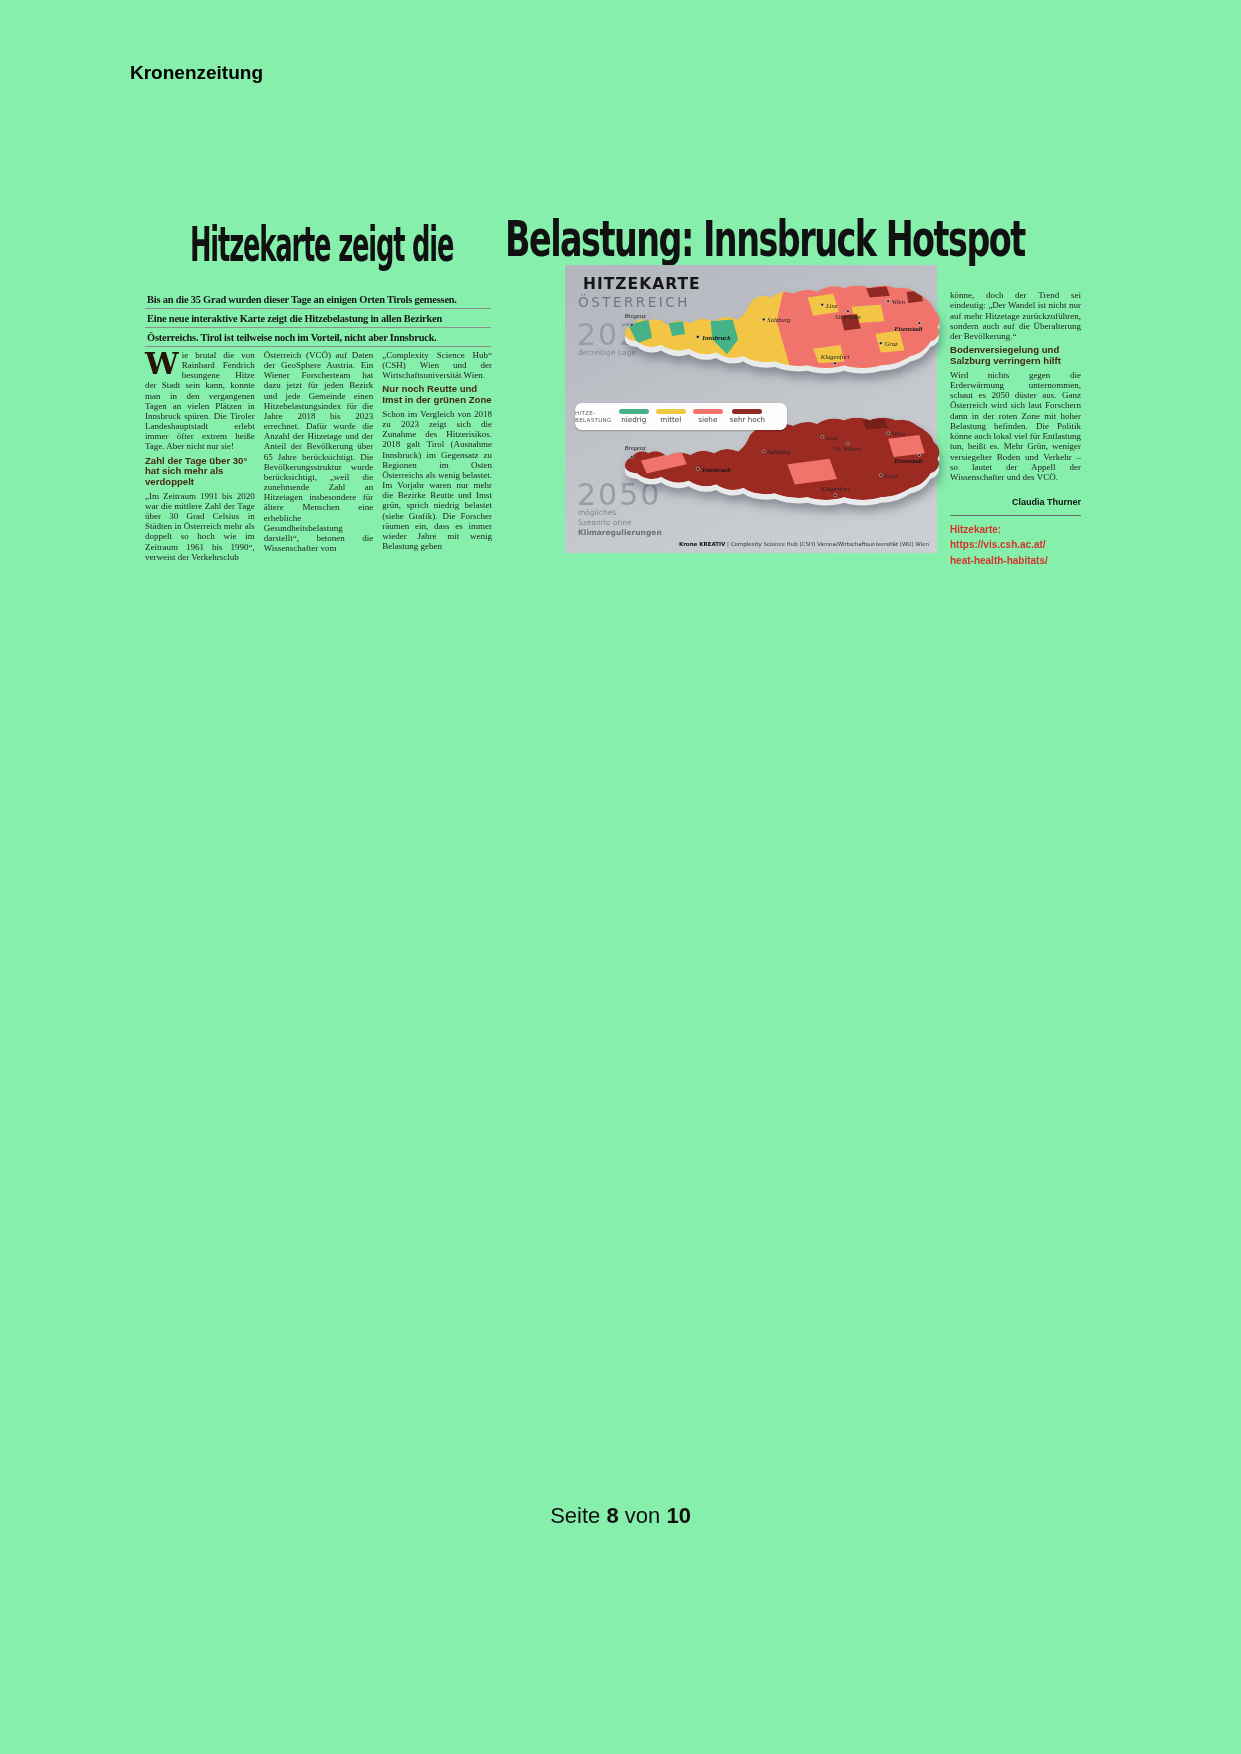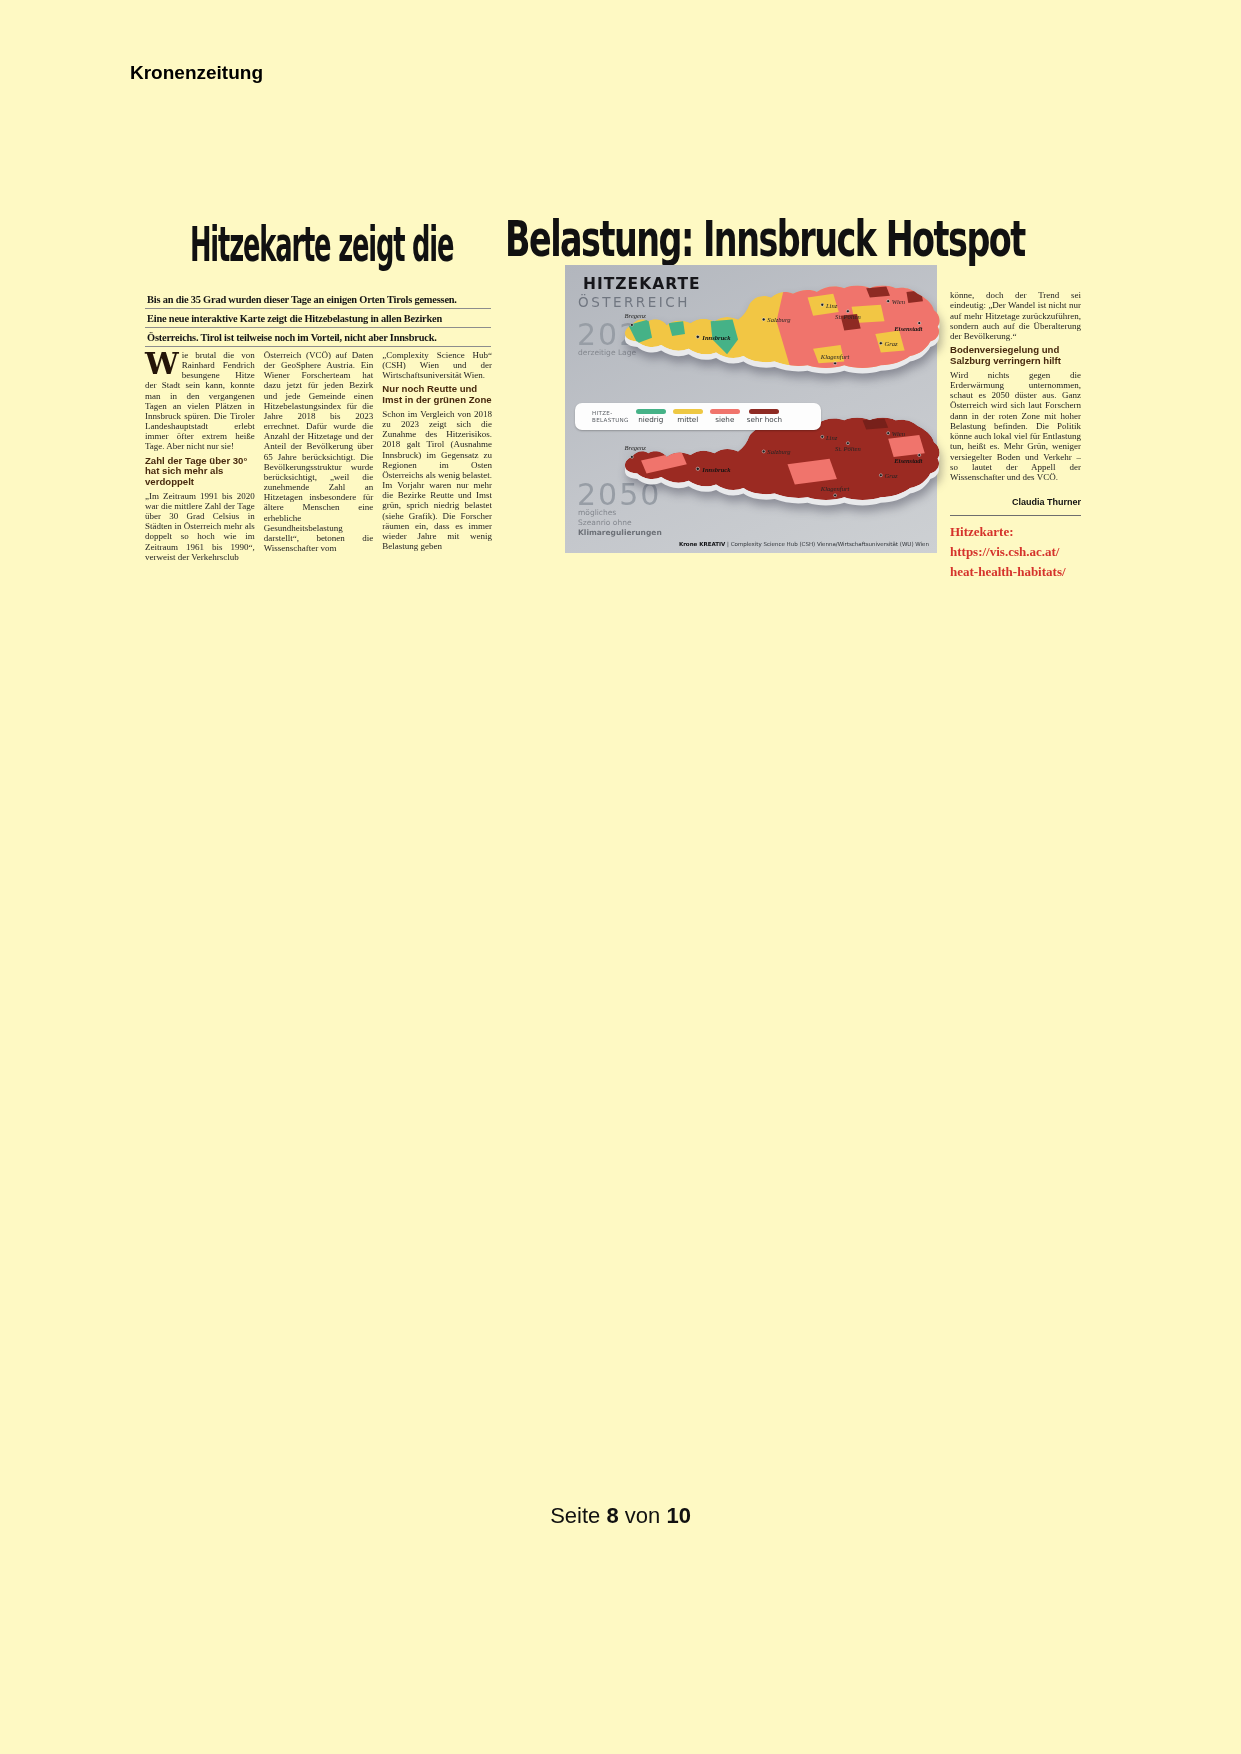--- a/index.html
+++ b/index.html
@@ -1,16 +1,16 @@
 <!DOCTYPE html>
 <html><head>
 <meta charset="utf-8">
 <style>
   html,body{margin:0;padding:0;background:#888;}
-  .page{position:relative;width:1241px;height:1754px;background:#fef9c3;margin:0 auto;
+  .page{position:relative;width:1241px;height:1754px;background:#86efac;margin:0 auto;
         font-family:"Liberation Serif",serif;overflow:hidden;}
 
   .pub-name{position:absolute;left:130px;top:62px;font-family:"Liberation Sans",sans-serif;
             font-weight:bold;font-size:19px;color:#000;}
   .doc-title{position:absolute;left:130px;top:130px;font-family:"Liberation Sans",sans-serif;
              font-weight:bold;font-size:21px;color:#000;}
 
   .clipping{position:absolute;left:142px;top:208px;width:940px;height:365px;}
 
   .headline{position:absolute;white-space:nowrap;font-family:"DejaVu Sans",sans-serif;
@@ -39,38 +39,38 @@
             font-size:13.5px;letter-spacing:2.5px;color:#707680;}
   .year{position:absolute;font-family:"DejaVu Sans",sans-serif;font-size:30px;color:#979da5;letter-spacing:2px;}
   .ycap{position:absolute;font-family:"DejaVu Sans",sans-serif;font-size:7.5px;color:#83878e;line-height:1.35;}
   .ycap b{color:#6c7077;}
   .y23{left:12px;top:52px;} .y23cap{left:13px;top:83px;}
   .y50{left:12px;top:212px;} .y50cap{left:13px;top:243px;width:80px;}
   .mapsvg{position:absolute;filter:drop-shadow(2px 6px 5px rgba(30,30,50,0.35));}
   .svg23{left:52px;top:16px;width:330px;height:108px;}
   .svg50{left:52px;top:148px;width:330px;height:108px;}
   .legend{position:absolute;left:10px;top:138px;width:212px;height:27px;background:#fdfdfd;
-          border-radius:7px;display:flex;align-items:center;gap:7px;padding:0 17px;z-index:5;
+          border-radius:7px;display:flex;align-items:center;gap:7px;padding:0 0;z-index:5;
           box-shadow:0 1px 2px rgba(0,0,0,0.25);}
   .legend-label{font-family:"DejaVu Sans",sans-serif;font-size:5.6px;color:#5c6066;line-height:1.25;letter-spacing:0.3px;}
   .legend-item{display:flex;flex-direction:column;align-items:center;gap:1px;}
   .legend-swatch{width:30px;height:5px;border-radius:2.5px;}
   .legend-item span{font-family:"DejaVu Sans",sans-serif;font-size:7.2px;color:#3c4045;white-space:nowrap;}
   .credit{position:absolute;right:8px;bottom:6px;font-family:"DejaVu Sans",sans-serif;
           font-size:5.5px;color:#2f3338;}
   .credit b{color:#101114;}
 
   
   .col4{position:absolute;left:808px;top:82px;width:131px;font-size:9px;line-height:1.14;
         color:#1d1d1d;text-align:justify;}
   .col4 p{margin:0 0 3px 0;}
   .byline{font-family:"Liberation Sans",sans-serif;font-weight:bold;font-size:9px;
           text-align:right;color:#101010;margin-top:15px;}
   .rule{border-top:1px solid #6e6e6e;margin:7px 0 6px 0;}
-  .hotlink{font-family:Liberation Serif, serif;font-weight:bold;font-size:13px;
+  .hotlink{font-family:Liberation Sans, sans-serif;font-weight:bold;font-size:10px;
            line-height:1.55;color:#d5332c;cursor:pointer;text-align:left;}
 
   .footer{position:absolute;left:0;top:1503px;width:100%;text-align:center;
           font-family:"Liberation Sans",sans-serif;font-size:22px;color:#111;}
   .footer b{font-weight:bold;}
 
   .citylabel{font-family:"Liberation Serif",serif;font-style:italic;font-size:7.2px;fill:#242424;}
   .citylabel-bold{font-weight:bold;fill:#141414;}
   .citydot{fill:#1a1a1a;stroke:#ffffff;stroke-width:0.5;}
 </style>

